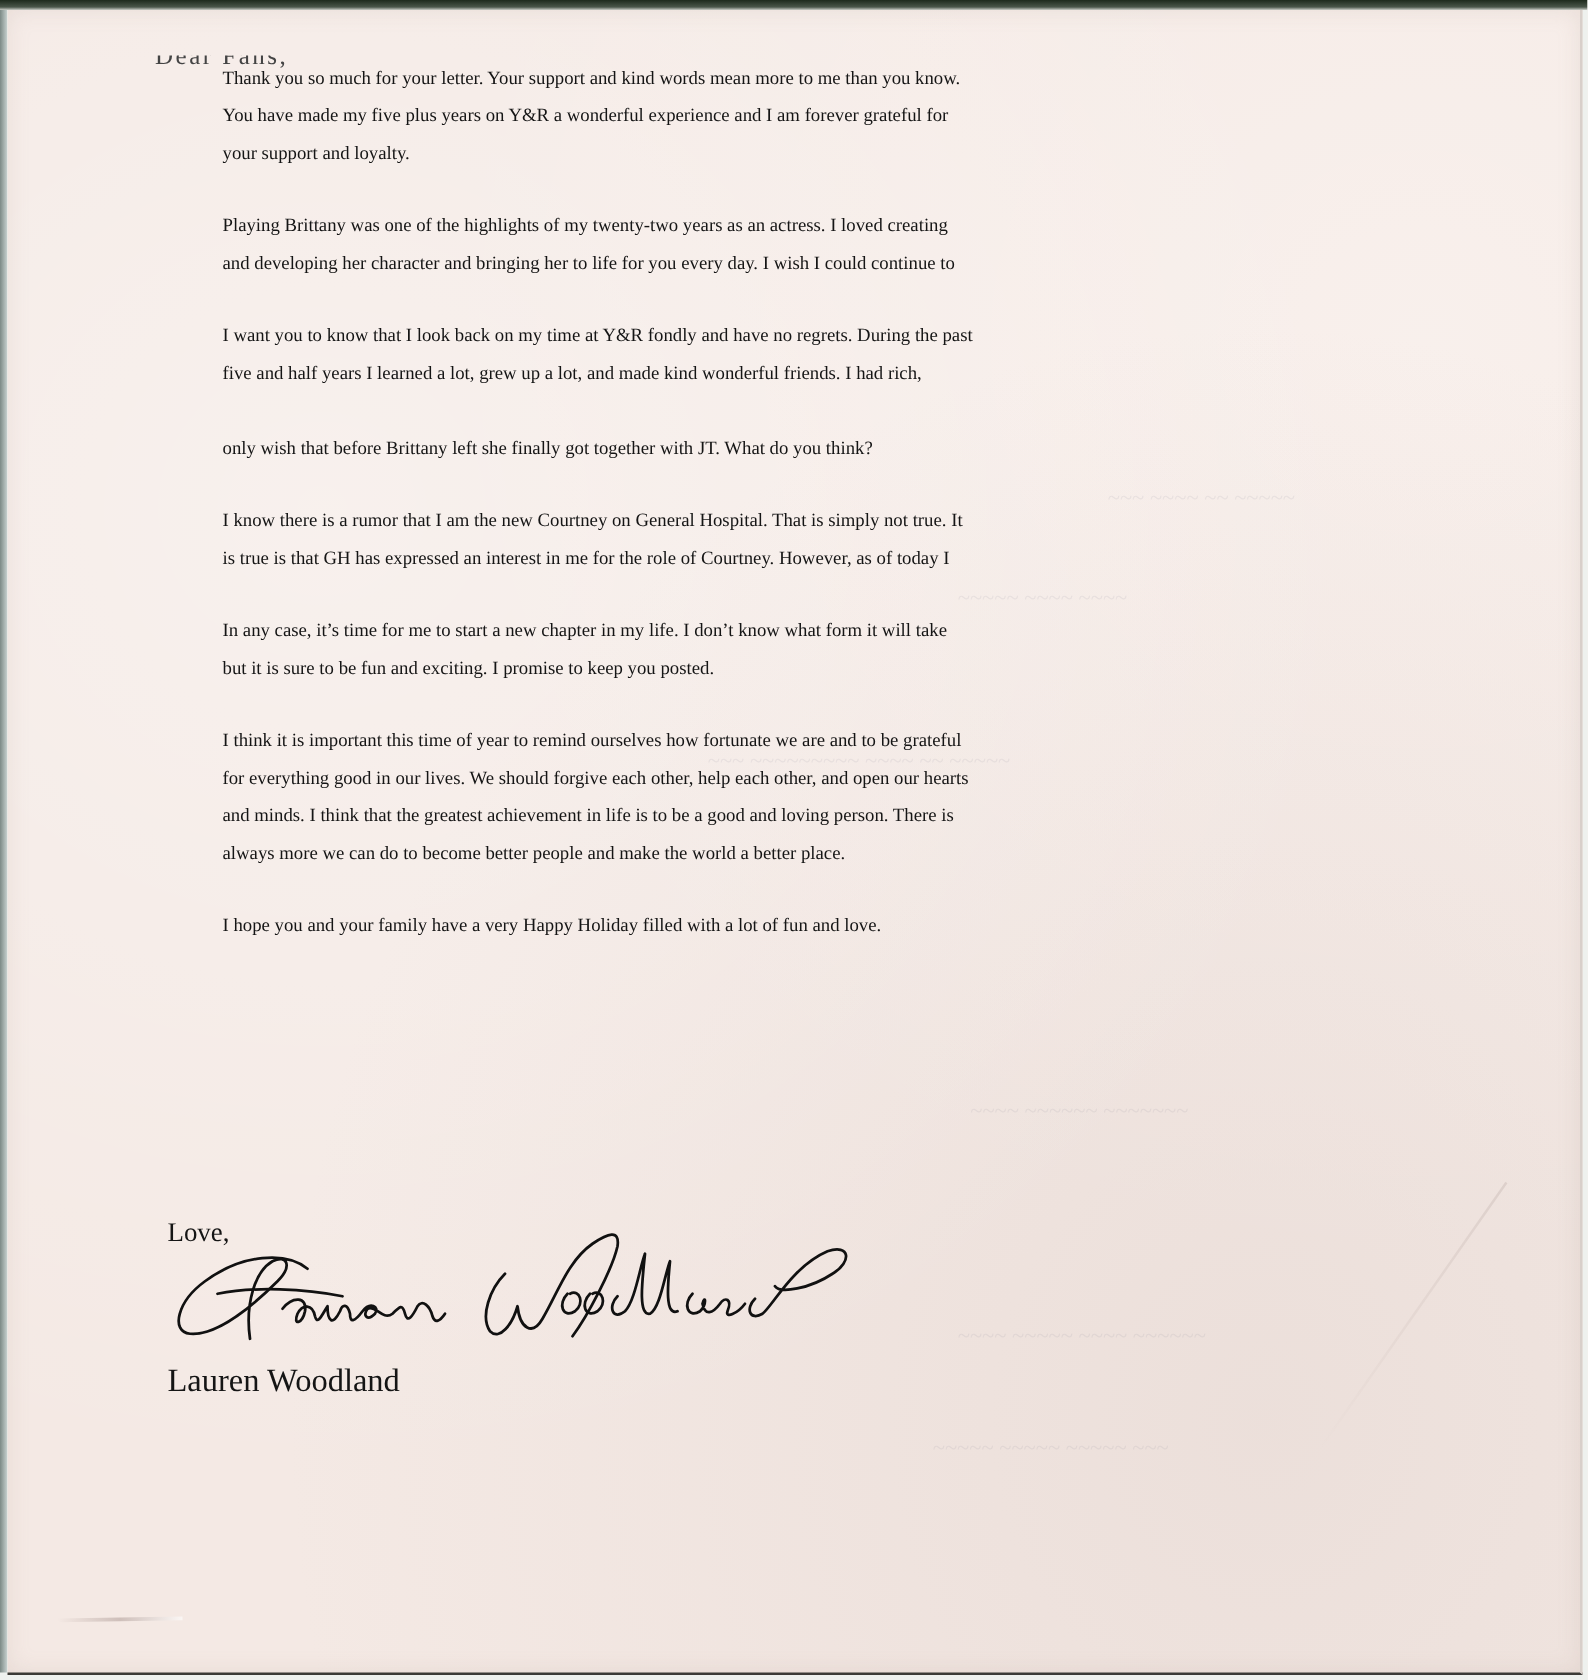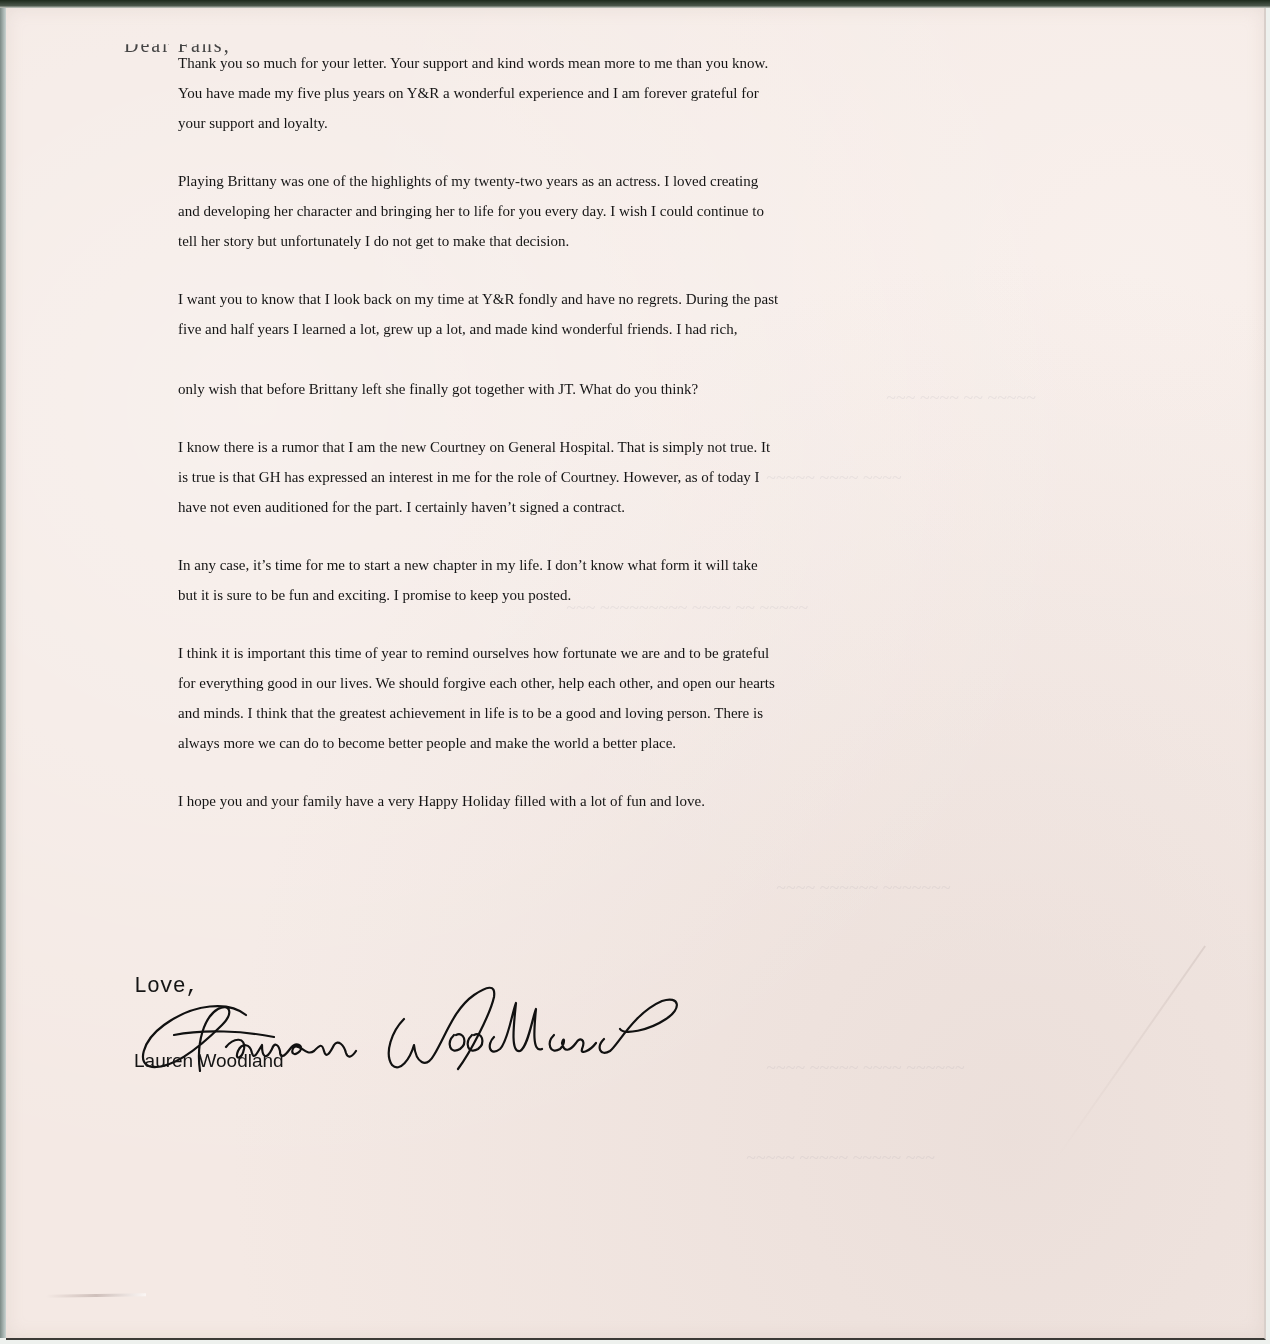--- a/index.html
+++ b/index.html
@@ -78,34 +78,34 @@
     }
     .letter p {
       margin: 0 0 28px 0;
     }
     .letter p.tight {
       margin-bottom: 27px;
     }
     .closing {
       position: absolute;
       left: 128px; top: 966px;
-      font-family: Liberation Mono, monospace;
+      font-family: Liberation Serif, serif;
       font-size: 21.5px;
       color: #151515;
     }
     .signature {
       position: absolute;
       left: 128px; top: 965px;
       width: 560px; height: 110px;
     }
     .signer-name {
       position: absolute;
-      left: 128px; top: 1042px;
-      font-family: Liberation Sans, sans-serif;
-      font-size: 19px;
+      left: 128px; top: 1082px;
+      font-family: Liberation Serif, serif;
+      font-size: 26px;
       color: #151515;
     }
     .bleed {
       position: absolute;
       font-family: "Liberation Serif", serif;
       font-style: italic;
       font-size: 18px;
       color: rgba(120,120,135,0.10);
       white-space: nowrap;
     }
@@ -132,32 +132,30 @@
 
     <div class="letter">
       <p>
         <span>Thank you so much for your letter.  Your support and kind words mean more to me than you know.</span><br>
         <span>You have made my five plus years on Y&amp;R a wonderful experience and I am forever grateful for</span><br>
         <span>your support and loyalty.</span>
       </p>
       <p>
         <span>Playing Brittany was one of the highlights of my twenty-two years as an actress. I loved creating</span><br>
         <span>and developing her character and bringing her to life for you every day. I wish I could continue to</span><br>
-        <span>tell her story but unfortunately I do not get to make that decision.</span>
       </p>
       <p>
         <span>I want you to know that I look back on my time at Y&amp;R fondly and have no regrets. During the past</span><br>
         <span>five and half years I learned a lot, grew up a lot, and made kind wonderful friends. I had rich,</span><br>
         <br>
         <span>only wish that before Brittany left she finally got together with JT. What do you think?</span>
       </p>
       <p>
         <span>I know there is a rumor that I am the new Courtney on General Hospital. That is simply not true. It</span><br>
         <span>is true is that GH has expressed an interest in me for the role of Courtney. However, as of today I</span><br>
-        <span>have not even auditioned for the part.  I certainly haven’t signed a contract.</span>
       </p>
       <p>
         <span>In any case, it’s time for me to start a new chapter in my life. I don’t know what form it will take</span><br>
         <span>but it is sure to be fun and exciting. I promise to keep you posted.</span>
       </p>
       <p>
         <span>I think it is important this time of year to remind ourselves how fortunate we are and to be grateful</span><br>
         <span>for everything good in our lives. We should forgive each other, help each other, and open our hearts</span><br>
         <span>and minds. I think that the greatest achievement in life is to be a good and loving person. There is</span><br>
         <span>always more we can do to become better people and make the world a better place.</span>

